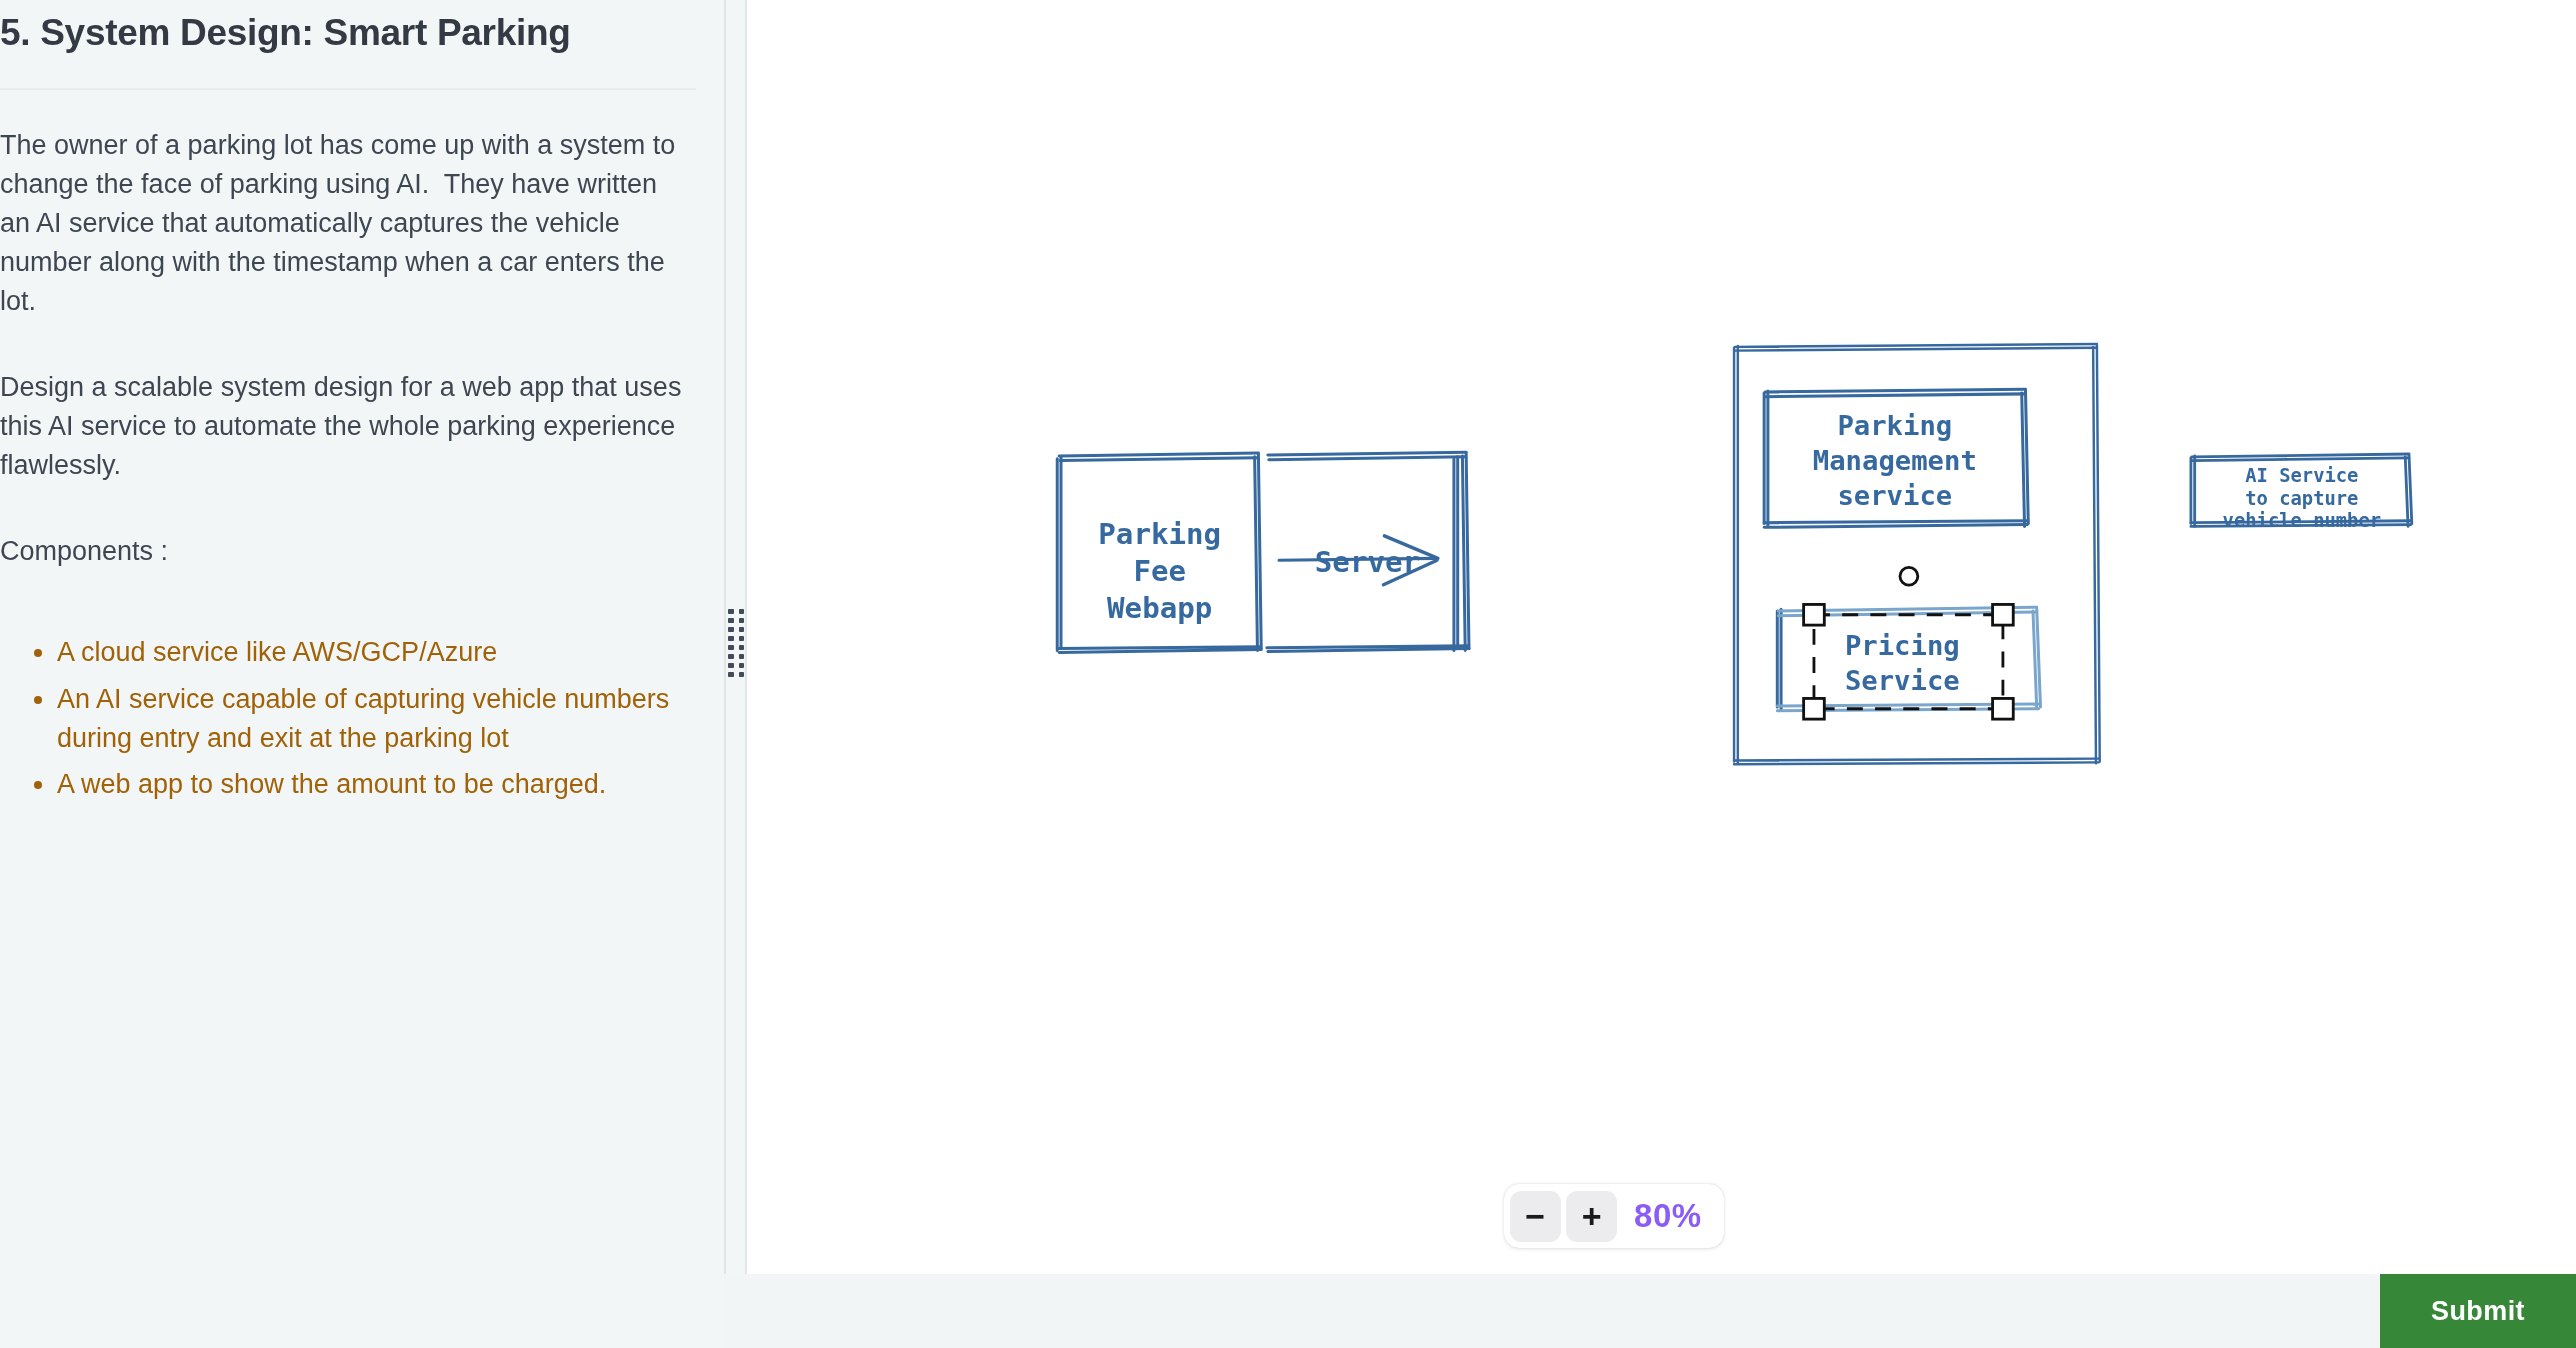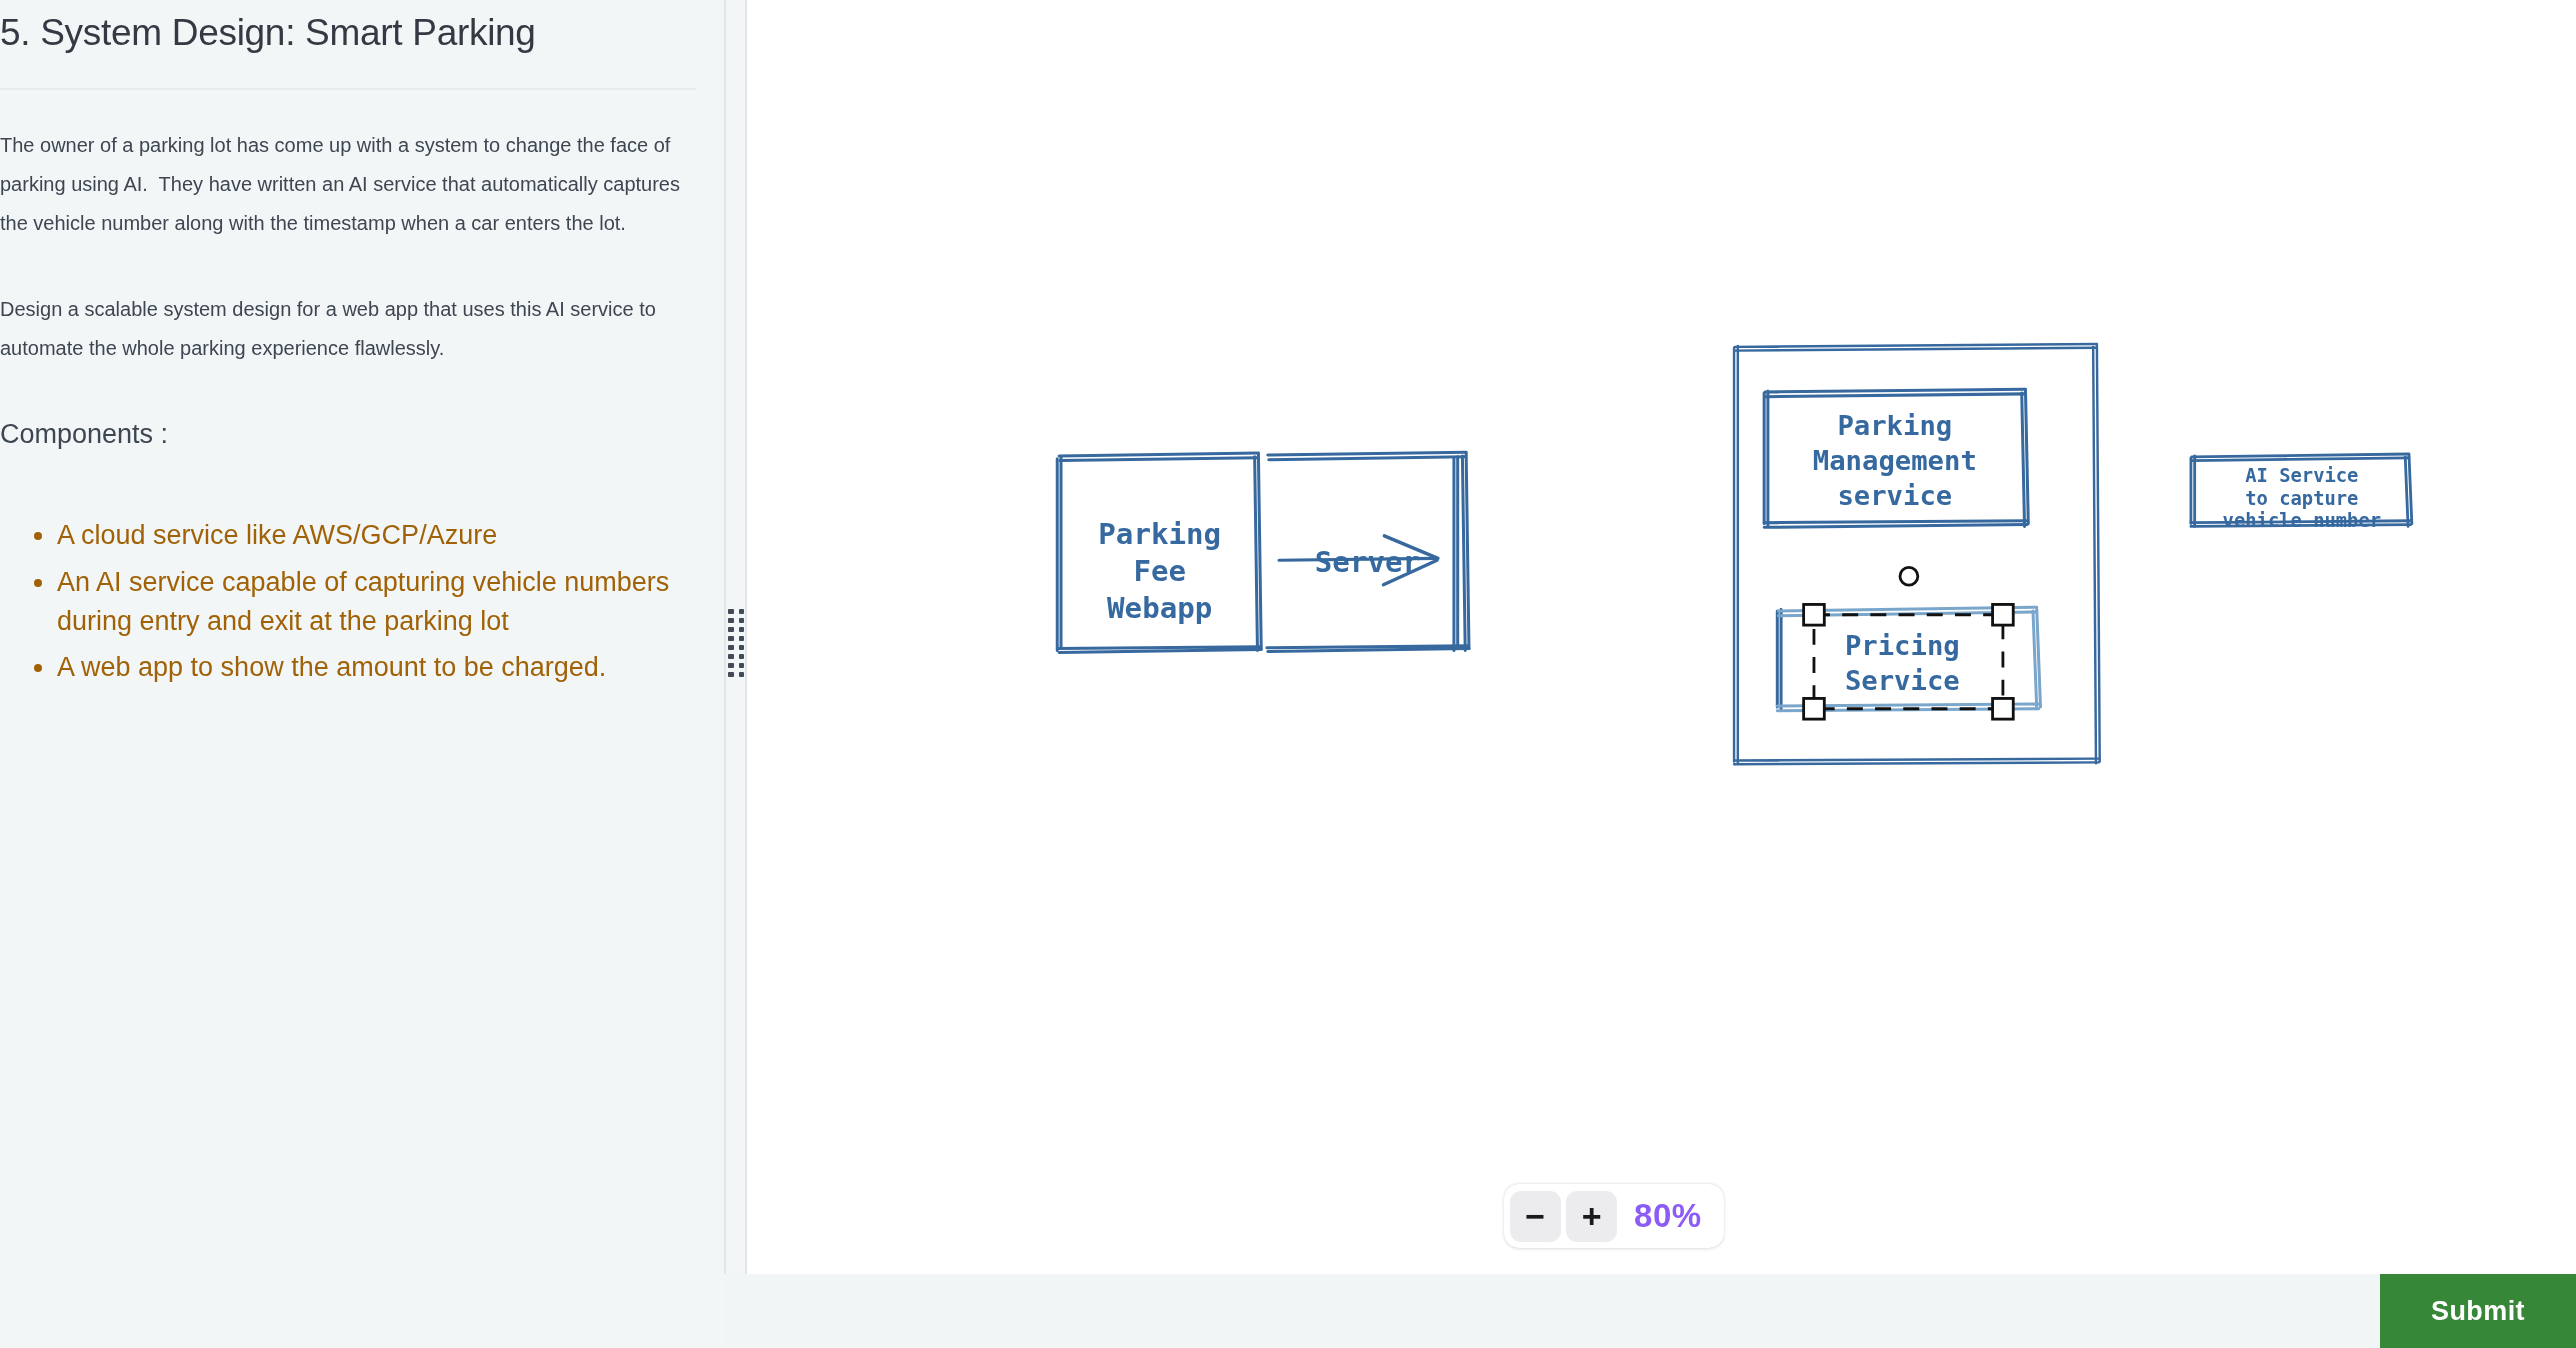--- a/index.html
+++ b/index.html
@@ -26,33 +26,33 @@
     overflow: hidden;
     flex: 0 0 726px;
   }
   .sidebar-inner {
     padding: 11.3px 0 0 0;
     width: 696px;
   }
   .page-title {
     font-size: 37px;
     line-height: 1.2;
-    font-weight: 400;
+    font-weight: 700;
     color: #343a44;
     letter-spacing: -0.3px;
     padding-bottom: 32px;
   }
   .title-rule {
     height: 2.8px;
     background: #e7ebec;
     width: 696px;
     margin-bottom: 36px;
   }
   .para {
-    font-size: 20px;
+    font-size: 27px;
     line-height: 39px;
     color: #3e4651;
     margin-bottom: 47px;
     max-width: 686px;
     white-space: pre-wrap;
   }
   .components-label {
     font-size: 27px;
     line-height: 39px;
     color: #3e4651;

